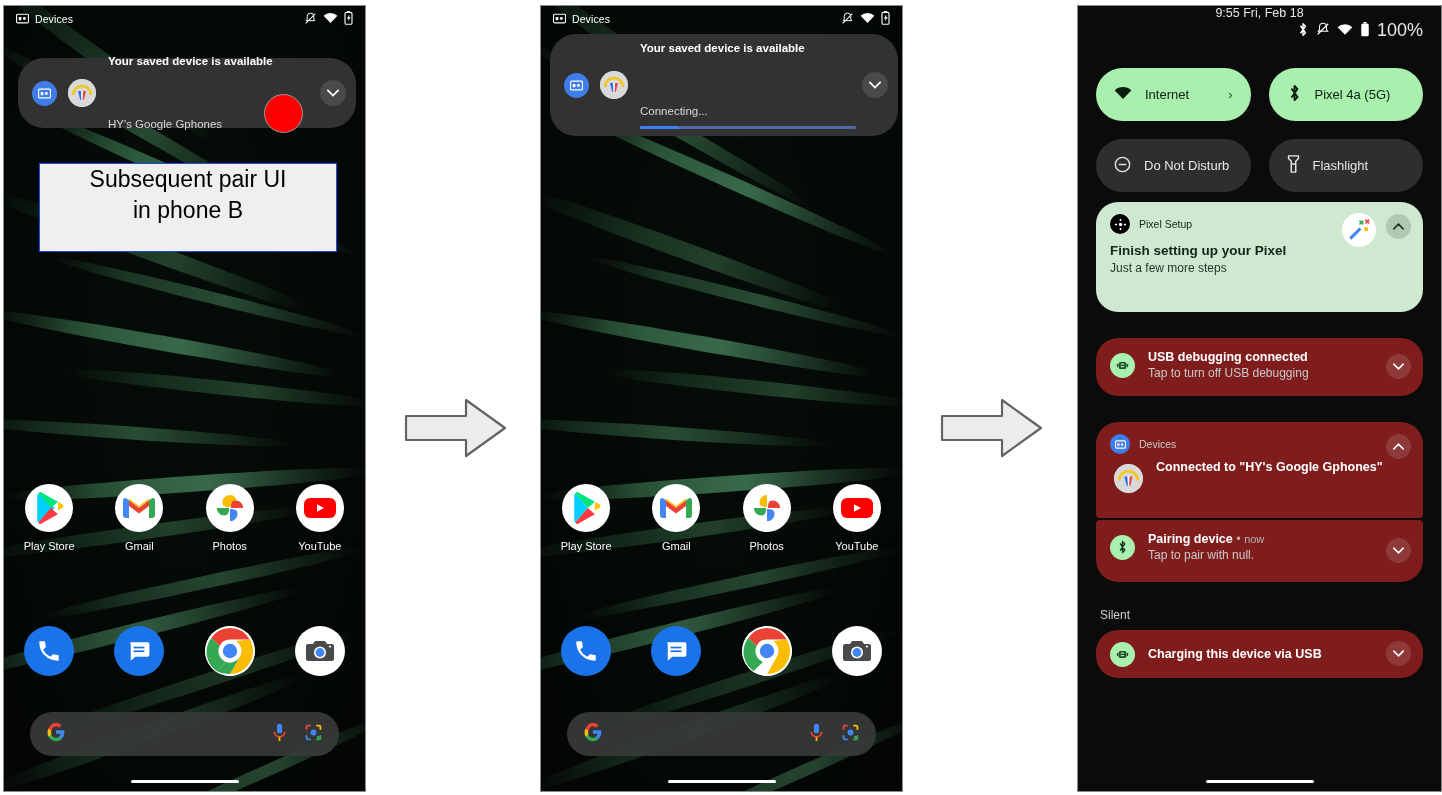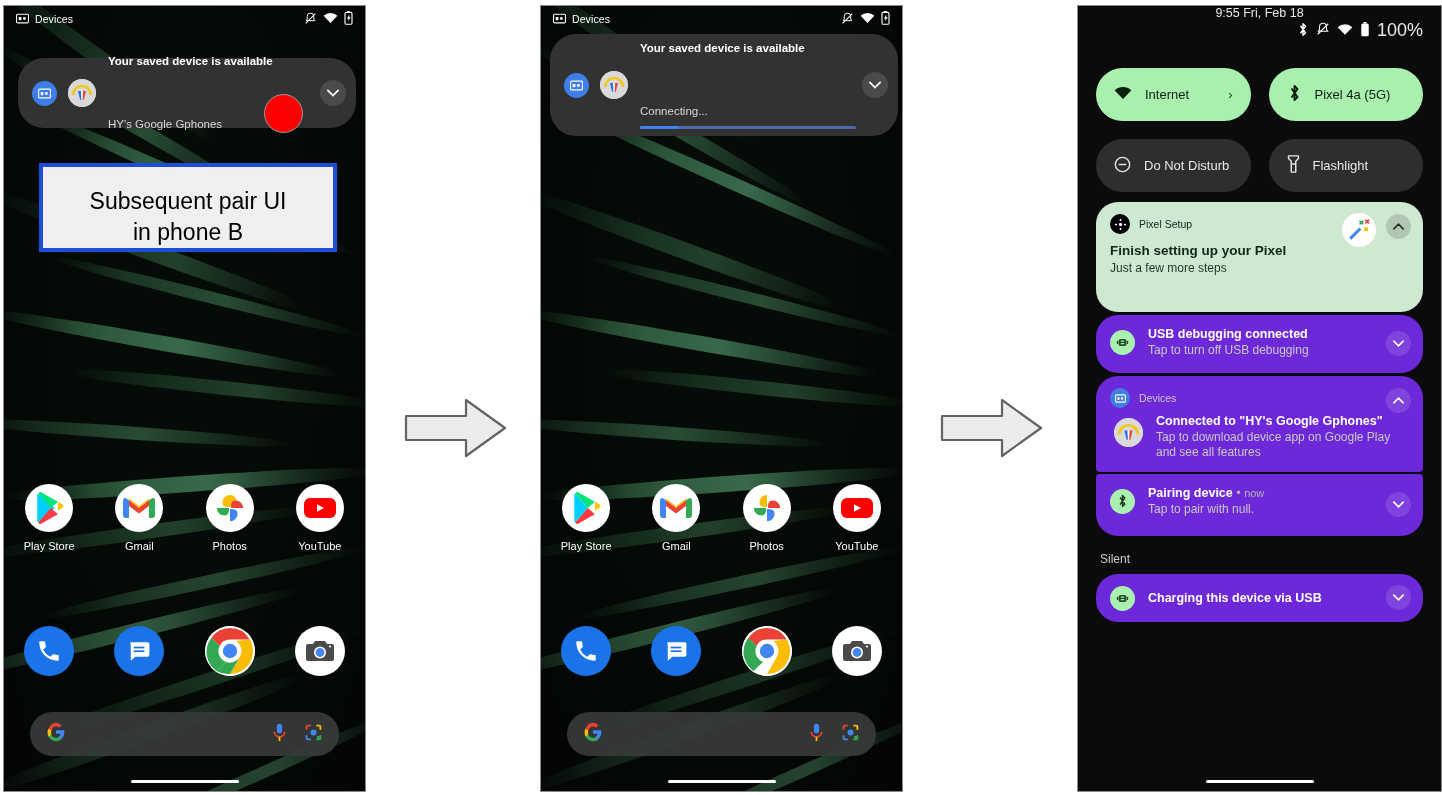--- a/index.html
+++ b/index.html
@@ -52,22 +52,22 @@
     display:flex; align-items:center; justify-content:center; flex:0 0 auto; margin-left:6px; }
   .progbar { margin-top:7px; height:3px; width:100%; background:#4d6aa8; border-radius:2px; position:relative; }
   .progbar > i { position:absolute; left:0; top:0; bottom:0; width:18%;
     background:#3b82f6; border-radius:2px; display:block; }
 
   
   .reddot { position:absolute; width:39px; height:39px; border-radius:50%;
     background:#fe0000; border:1px solid #9a9a9a; z-index:9; }
 
   
-  .caption { position:absolute; background:#efefef; border:4px solid #1d4ed8;
-    z-index:10; display:flex; align-items:flex-end; justify-content:center;
+  .caption { position:absolute; background:#efefef; border:1px solid #1d4ed8;
+    z-index:10; display:flex; align-items:flex-start; justify-content:center;
     text-align:center; color:#000; font-size:23px; line-height:31px; }
 
   
   .apps { position:absolute; left:0; right:0; top:478px; display:flex; z-index:4; }
   .app { flex:1 1 0; display:flex; flex-direction:column; align-items:center; }
   .app .ic { width:48px; height:48px; border-radius:50%; background:#fff;
      display:flex; align-items:center; justify-content:center; overflow:hidden; }
   .app .nm { margin-top:8px; color:#fff; font-size:11px; text-shadow:0 1px 3px rgba(0,0,0,.9); }
 
   .dock { position:absolute; left:0; right:0; top:620px; display:flex; z-index:4; }
@@ -92,23 +92,23 @@
   .qs { position:absolute; left:18px; right:18px; top:62px;
         display:grid; grid-template-columns:1fr 1fr; gap:18px; }
   .tile { height:53px; border-radius:27px; display:flex; align-items:center;
           padding:0 18px; gap:13px; font-size:13px; }
   .tile.on  { background:#a9efae; color:#0a1f0d; }
   .tile.off { background:#2d2f2d; color:#e6e6e6; }
   .tile .lbl { white-space:nowrap; }
   .tile .chev { margin-left:auto; font-size:13px; opacity:.85; }
 
   .notiflist { position:absolute; left:18px; right:18px; top:196px; }
-  .nrow { border-radius:22px; margin-bottom:3px; padding:12px 14px; position:relative; }
+  .nrow { border-radius:22px; margin-bottom:26px; padding:12px 14px; position:relative; }
   .nrow.green { background:#cfe8d0; color:#11261a; }
-  .nrow.dark  { background:#6d28d9; color:#fff; }
+  .nrow.dark  { background:#7f1d1d; color:#fff; }
   .nrow.grouped { border-radius:22px 22px 4px 4px; margin-bottom:2px; }
   .nrow.grouped2 { border-radius:4px 4px 22px 22px; }
 
   .nhead { display:flex; align-items:center; gap:9px; }
   .nhead .appicon { width:20px; height:20px; border-radius:50%;
      display:flex; align-items:center; justify-content:center; flex:0 0 auto; }
   .nhead .appname { font-size:10.5px; }
   .nchev { position:absolute; right:12px; top:12px; width:25px; height:25px;
      border-radius:50%; background:rgba(255,255,255,.13);
      display:flex; align-items:center; justify-content:center; }
@@ -724,21 +724,20 @@
               <svg width="29" height="29" viewBox="0 0 28 28">
                 <circle cx="14" cy="14" r="14" fill="#d9d9d9"></circle>
                 <path d="M5 16a9 9 0 0 1 18 0" fill="none" stroke="#f5c518" stroke-width="2.6"></path>
                 <path d="M10 12l2.2 9h1.2l-.5-9z" fill="#2a6ff0"></path>
                 <path d="M18 12l-2.2 9h-1.2l.5-9z" fill="#e8453c"></path>
                 <path d="M13.3 12l.3 9h.8l.3-9z" fill="#fff"></path>
               </svg>
             </span>
             <span>
               <div class="t">Connected to "HY's Google Gphones"</div>
-              <div class="s">Tap to download device app on Google Play and see all features</div>
             </span>
           </div>
           <div class="nchev">
             <svg width="11" height="7" viewBox="0 0 14 9">
                 <path d="M1 7.5 7 1.5 13 7.5" fill="none" stroke="#fff" stroke-width="2" stroke-linecap="round"></path>
               </svg>
           </div>
         </div>
 
         <div class="nrow dark grouped2" style="height:62px">

